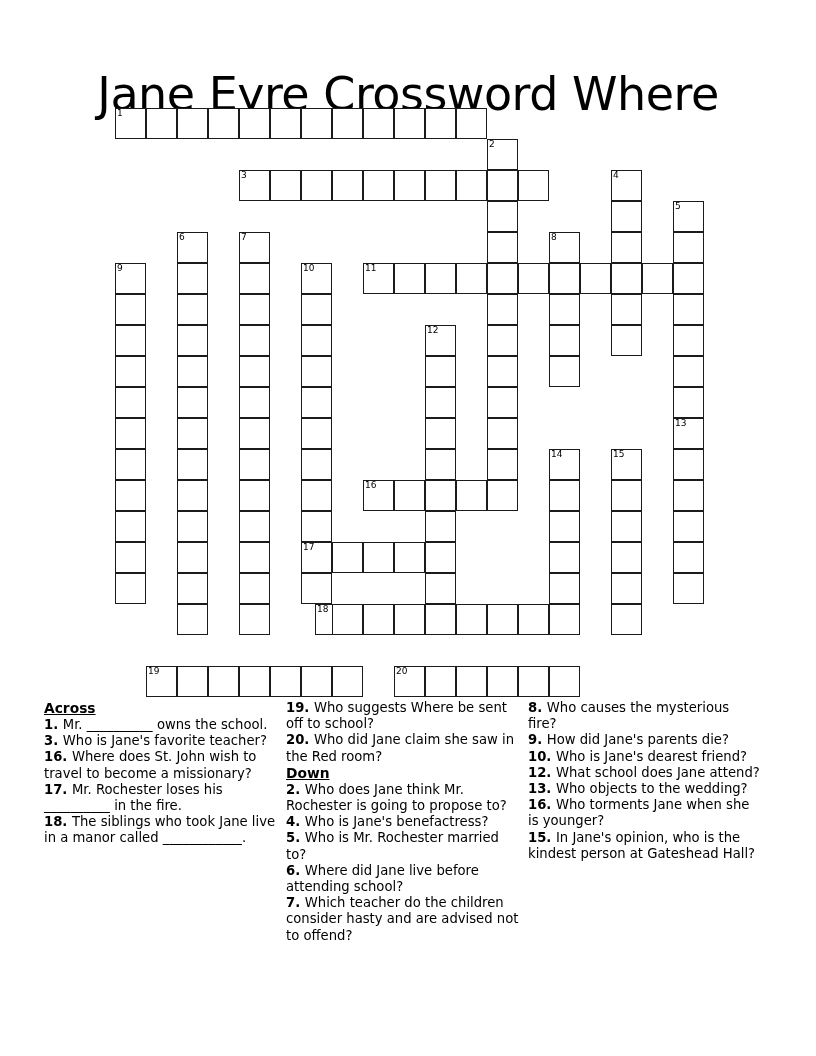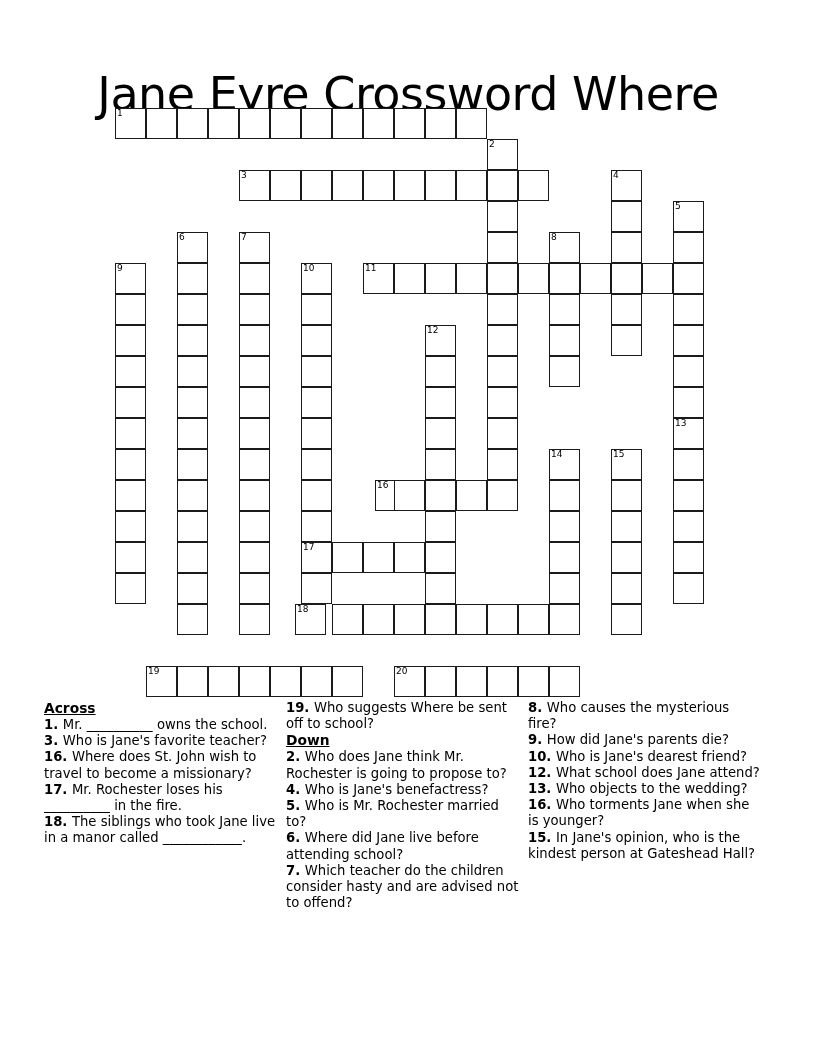--- a/index.html
+++ b/index.html
@@ -218,21 +218,21 @@
       <div class="cell" style="left: 186px; top: 248px;"></div>
       <div class="cell" style="left: 186px; top: 279px;"></div>
       <div class="cell" style="left: 186px; top: 310px;"></div>
       <div class="cell" style="left: 186px; top: 341px;"></div>
       <div class="cell" style="left: 186px; top: 372px;"></div>
       <div class="cell" style="left: 186px; top: 403px;"></div>
       <div class="cell" style="left: 186px; top: 434px;">
         <span class="num">17</span>
       </div>
       <div class="cell" style="left: 186px; top: 465px;"></div>
-      <div class="cell" style="left: 180px; top: 496px;">
+      <div class="cell" style="left: 200px; top: 496px;">
         <span class="num">18</span>
       </div>
       <div class="cell" style="left: 248px; top: 155px;">
         <span class="num">11</span>
       </div>
       <div class="cell" style="left: 279px; top: 155px;"></div>
       <div class="cell" style="left: 310px; top: 155px;"></div>
       <div class="cell" style="left: 341px; top: 155px;"></div>
       <div class="cell" style="left: 403px; top: 155px;"></div>
       <div class="cell" style="left: 465px; top: 155px;"></div>
@@ -265,21 +265,21 @@
       <div class="cell" style="left: 434px; top: 465px;"></div>
       <div class="cell" style="left: 434px; top: 496px;"></div>
       <div class="cell" style="left: 496px; top: 341px;">
         <span class="num">15</span>
       </div>
       <div class="cell" style="left: 496px; top: 372px;"></div>
       <div class="cell" style="left: 496px; top: 403px;"></div>
       <div class="cell" style="left: 496px; top: 434px;"></div>
       <div class="cell" style="left: 496px; top: 465px;"></div>
       <div class="cell" style="left: 496px; top: 496px;"></div>
-      <div class="cell" style="left: 260px; top: 372px;">
+      <div class="cell" style="left: 248px; top: 372px;">
         <span class="num">16</span>
       </div>
       <div class="cell" style="left: 279px; top: 372px;"></div>
       <div class="cell" style="left: 341px; top: 372px;"></div>
       <div class="cell" style="left: 217px; top: 434px;"></div>
       <div class="cell" style="left: 248px; top: 434px;"></div>
       <div class="cell" style="left: 279px; top: 434px;"></div>
       <div class="cell" style="left: 217px; top: 496px;"></div>
       <div class="cell" style="left: 248px; top: 496px;"></div>
       <div class="cell" style="left: 279px; top: 496px;"></div>
@@ -310,20 +310,21 @@
     <div class="clue-col" id="clue-col-1">
         <div class="section-head">Across</div>
         <div class="clue"><span class="n">1. </span><span>Mr. __________ owns the school.</span></div>
         <div class="clue"><span class="n">3. </span><span>Who is Jane's favorite teacher?</span></div>
         <div class="clue"><span class="n">16. </span><span>Where does St. John wish to travel to become a missionary?</span></div>
         <div class="clue"><span class="n">17. </span><span>Mr. Rochester loses his __________ in the fire.</span></div>
         <div class="clue"><span class="n">18. </span><span>The siblings who took Jane live in a manor called ____________.</span></div>
       </div>
     <div class="clue-col mid" id="clue-col-2">
         <div class="clue"><span class="n">19. </span><span>Who suggests Where be sent off to school?</span></div>
+        <div class="clue"><span class="n">20. </span><span>Who did Jane claim she saw in the Red room?</span></div>
         <div class="section-head">Down</div>
         <div class="clue"><span class="n">2. </span><span>Who does Jane think Mr. Rochester is going to propose to?</span></div>
         <div class="clue"><span class="n">4. </span><span>Who is Jane's benefactress?</span></div>
         <div class="clue"><span class="n">5. </span><span>Who is Mr. Rochester married to?</span></div>
         <div class="clue"><span class="n">6. </span><span>Where did Jane live before attending school?</span></div>
         <div class="clue"><span class="n">7. </span><span>Which teacher do the children consider hasty and are advised not to offend?</span></div>
       </div>
     <div class="clue-col" id="clue-col-3">
         <div class="clue"><span class="n">8. </span><span>Who causes the mysterious fire?</span></div>
         <div class="clue"><span class="n">9. </span><span>How did Jane's parents die?</span></div>

